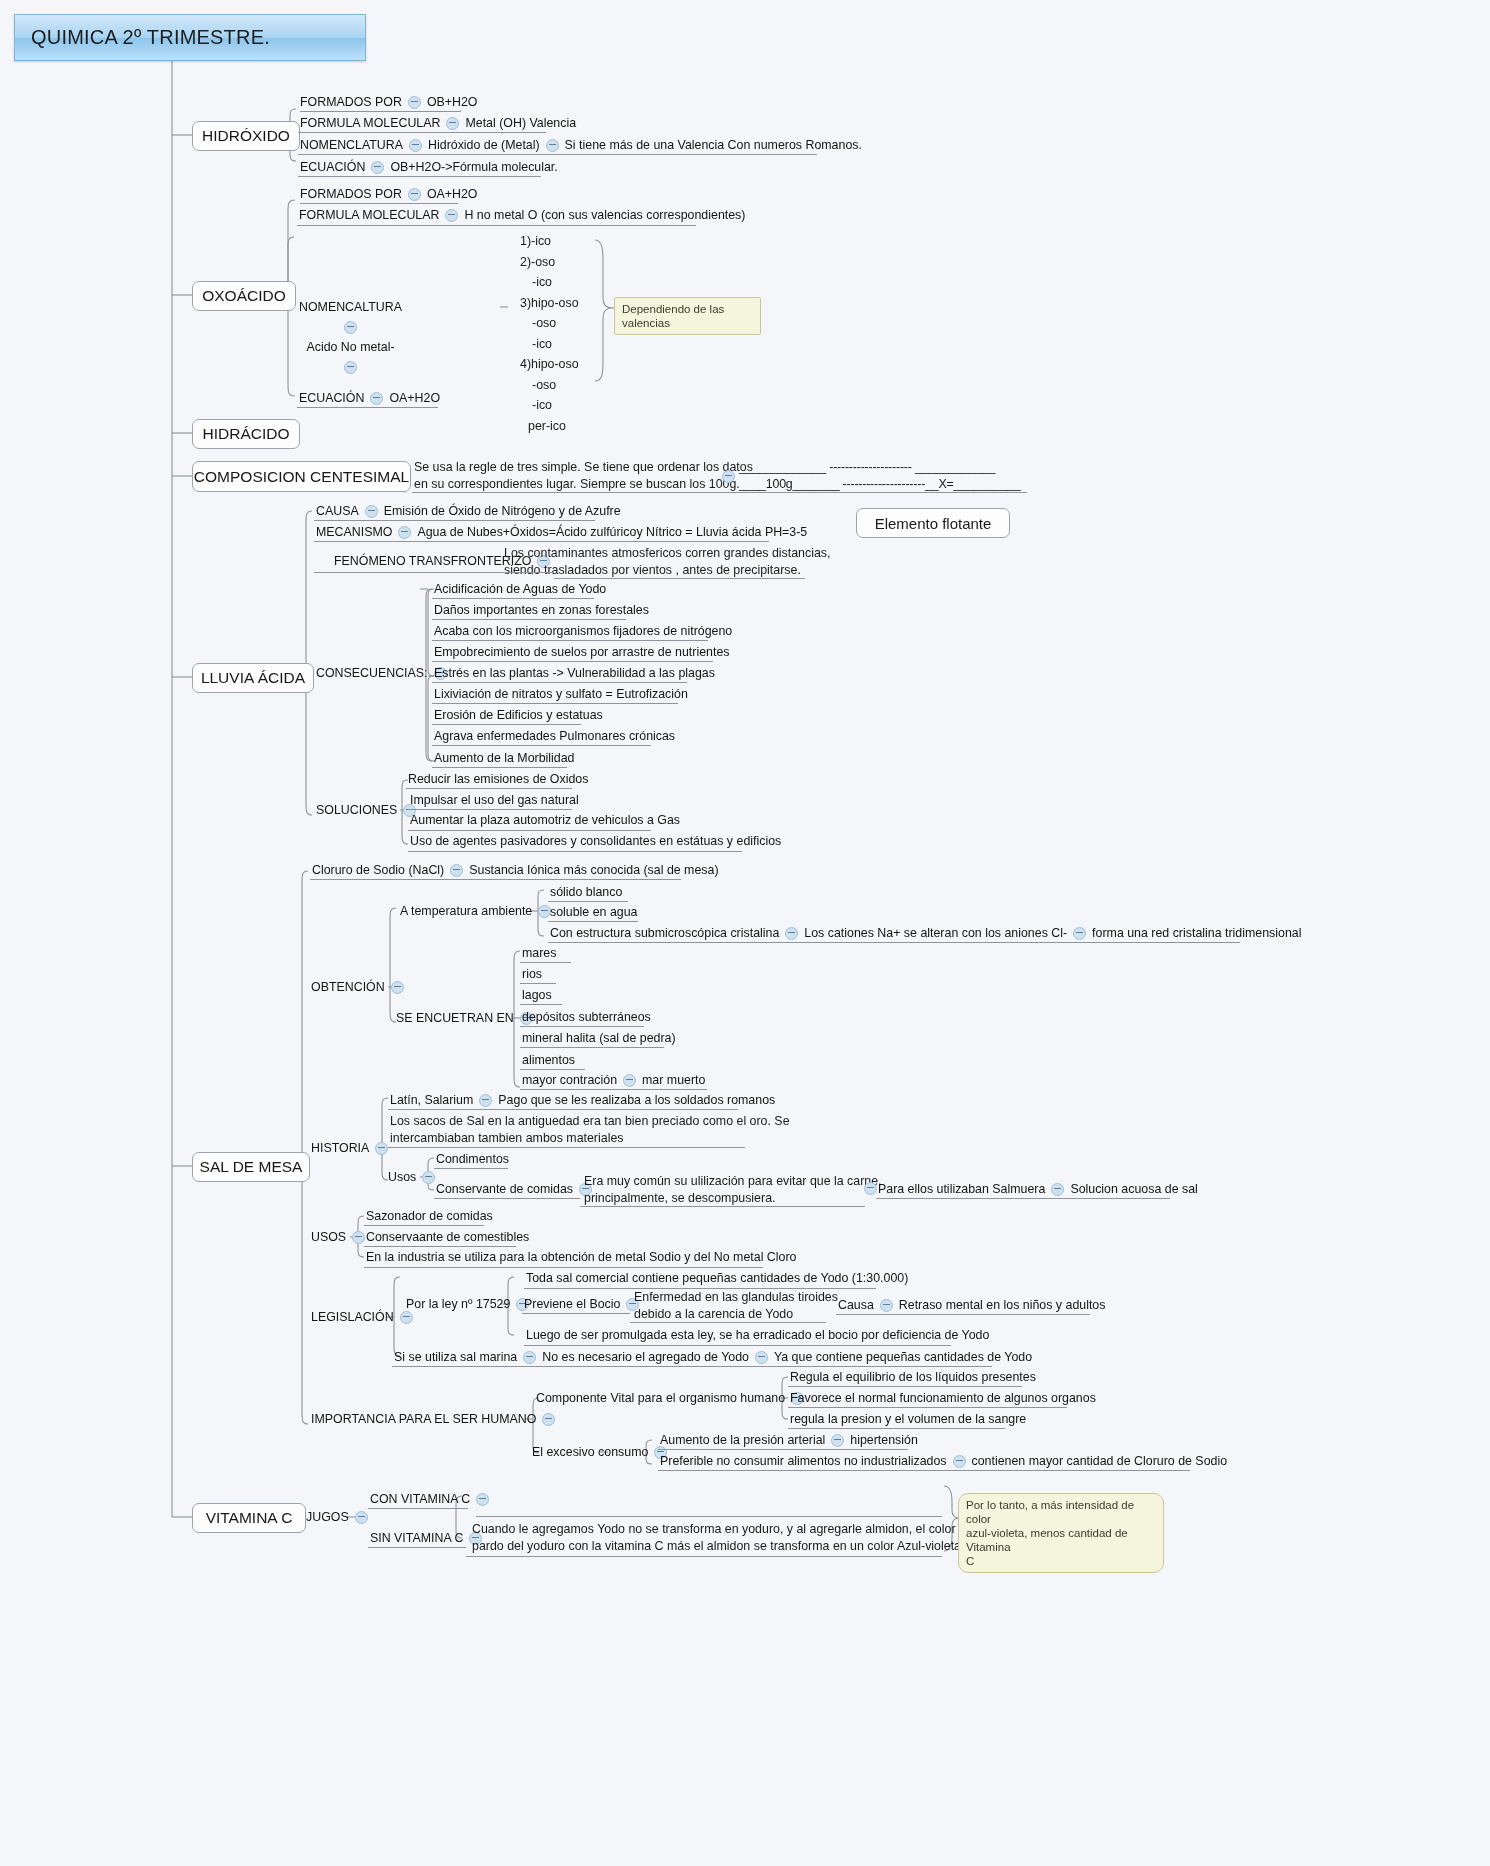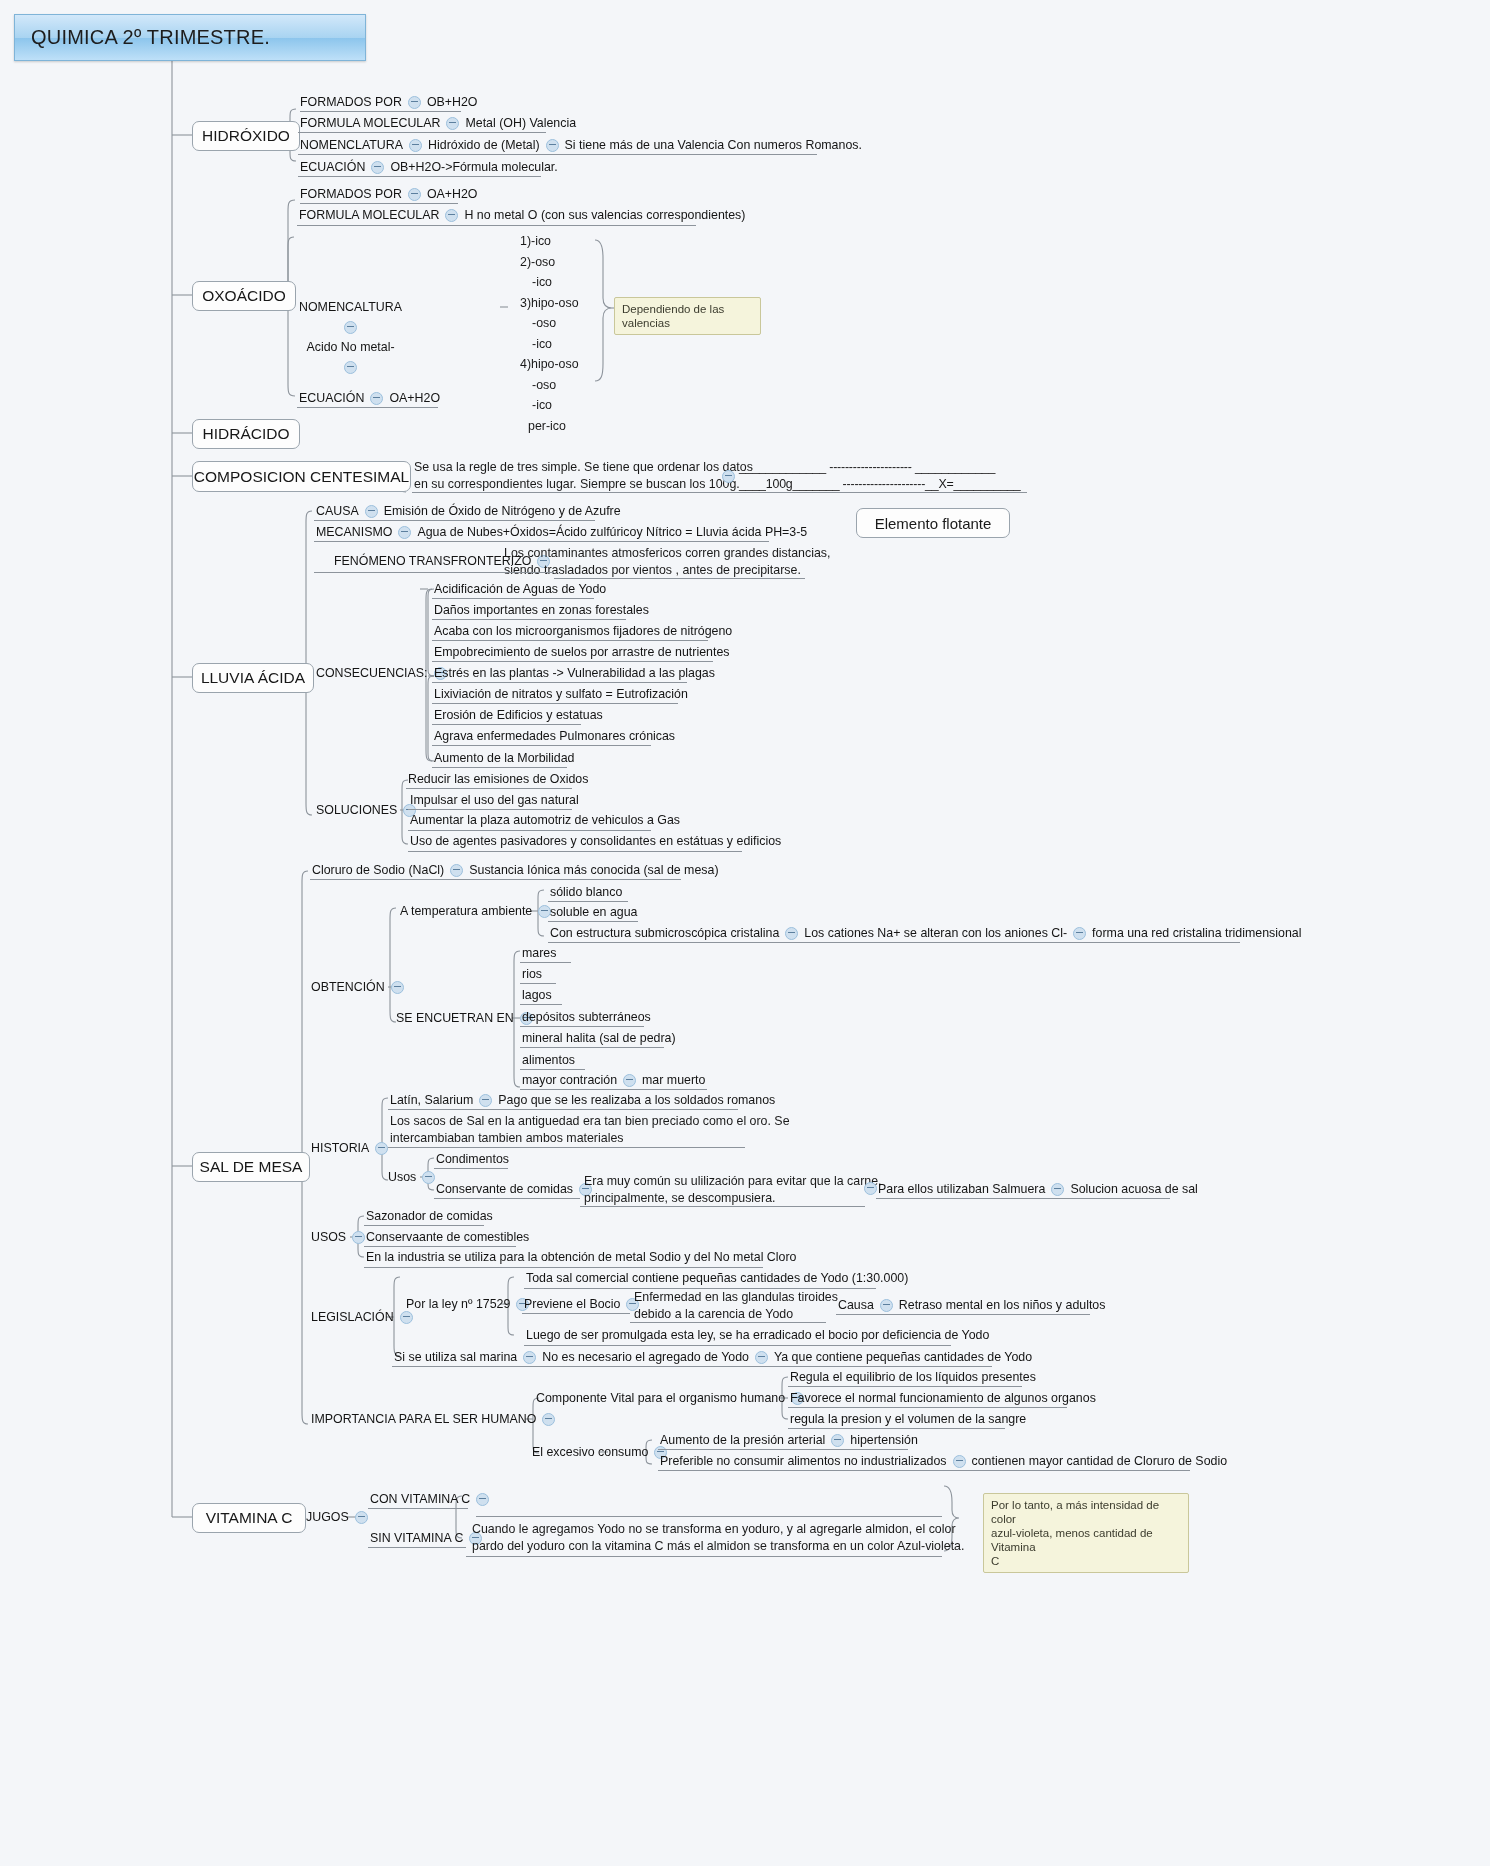--- a/index.html
+++ b/index.html
@@ -656,19 +656,19 @@
     <span class="txt cap">SIN VITAMINA C</span>
     <span class="tog"></span>
   </div>
   <div style="position:absolute;left:472px;top:1521px;font-size:12.4px;line-height:16.5px;">
     <div>Cuando le agregamos Yodo no se transforma en yoduro, y al agregarle almidon, el color</div>
     <div>pardo del yoduro con la vitamina C más el almidon se transforma en un color Azul-violeta.</div>
   </div>
   <div class="ul" style="left:368px;top:1547px;width:98px;"></div>
   <div class="ul" style="left:466px;top:1556px;width:476px;"></div>
 
-  <div class="note" style="left:983px;top:1493px;width:190px;">
+  <div class="note" style="left:958px;top:1493px;width:190px;border-radius:10px;">
     <div>Por lo tanto, a más intensidad de color</div>
     <div>azul-violeta, menos cantidad de Vitamina</div>
     <div>C</div>
   </div>
 
 </div>
 
 </body></html>

